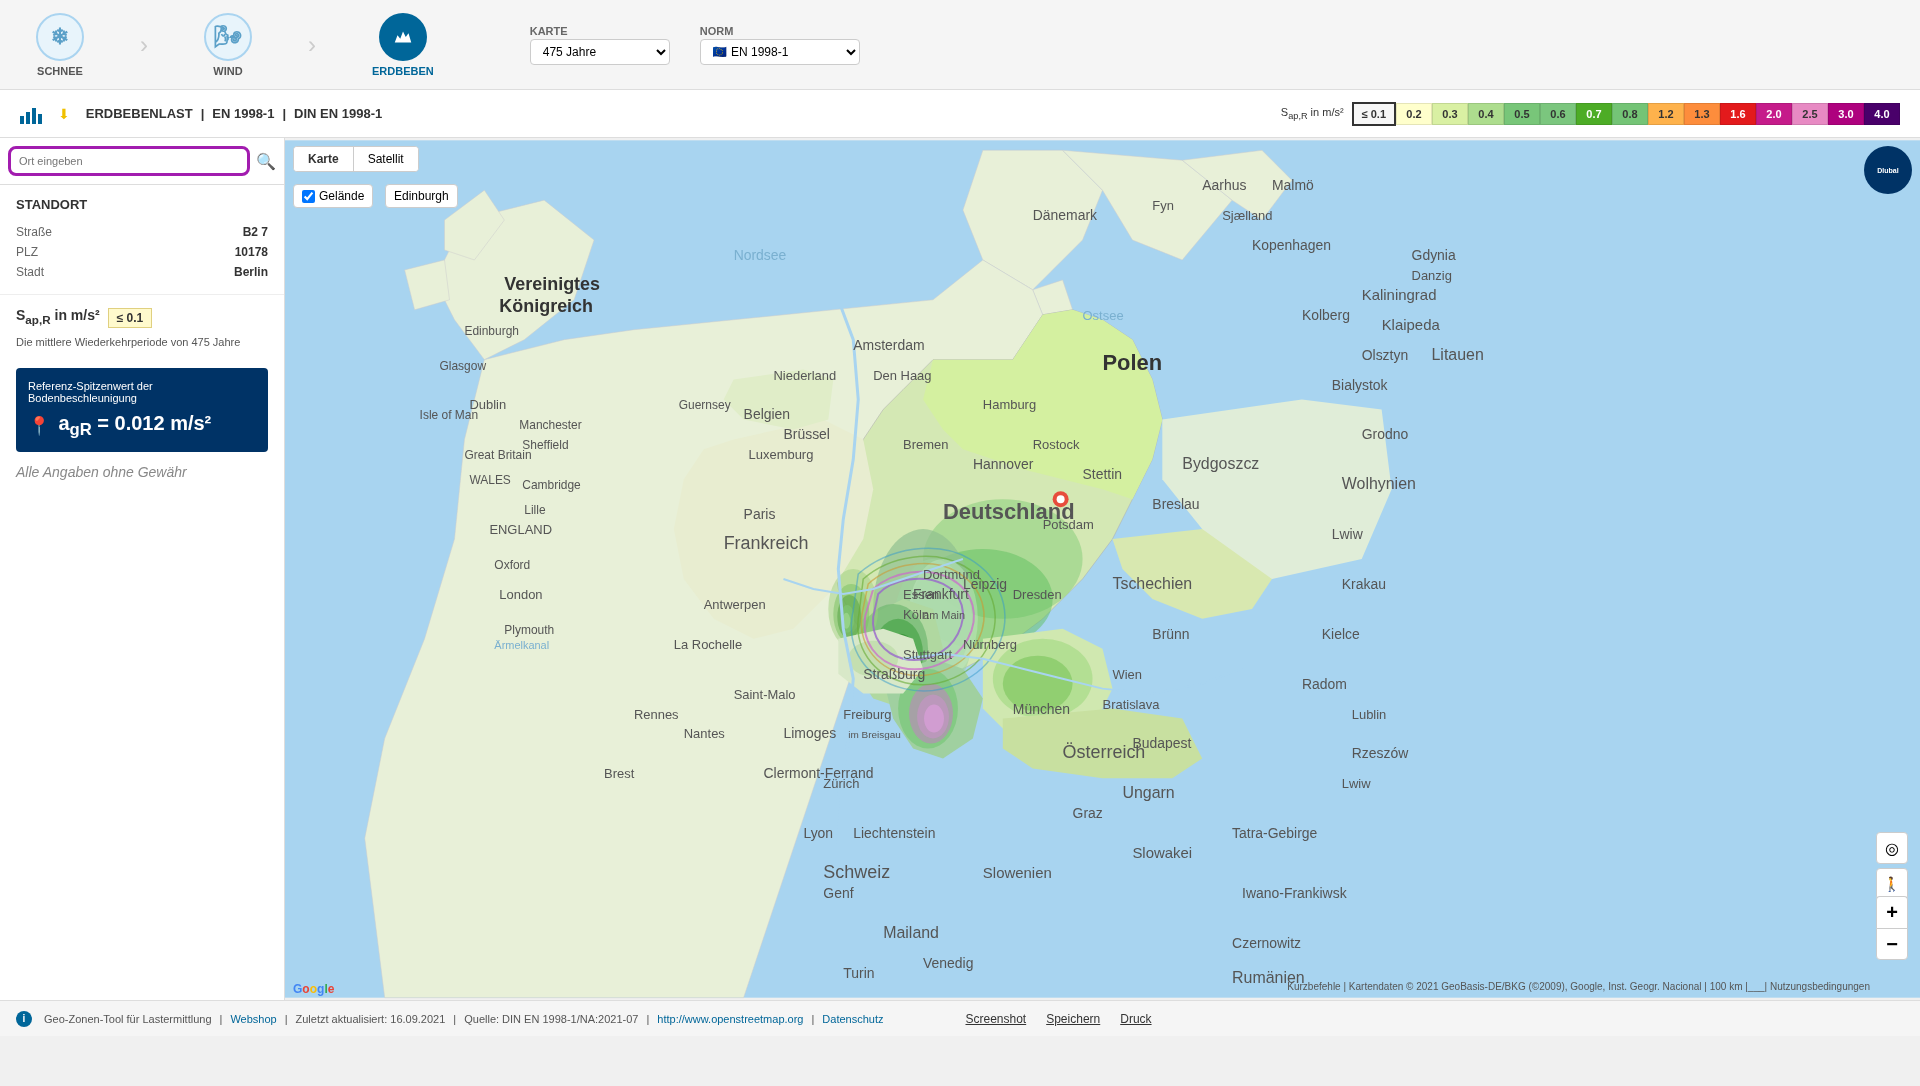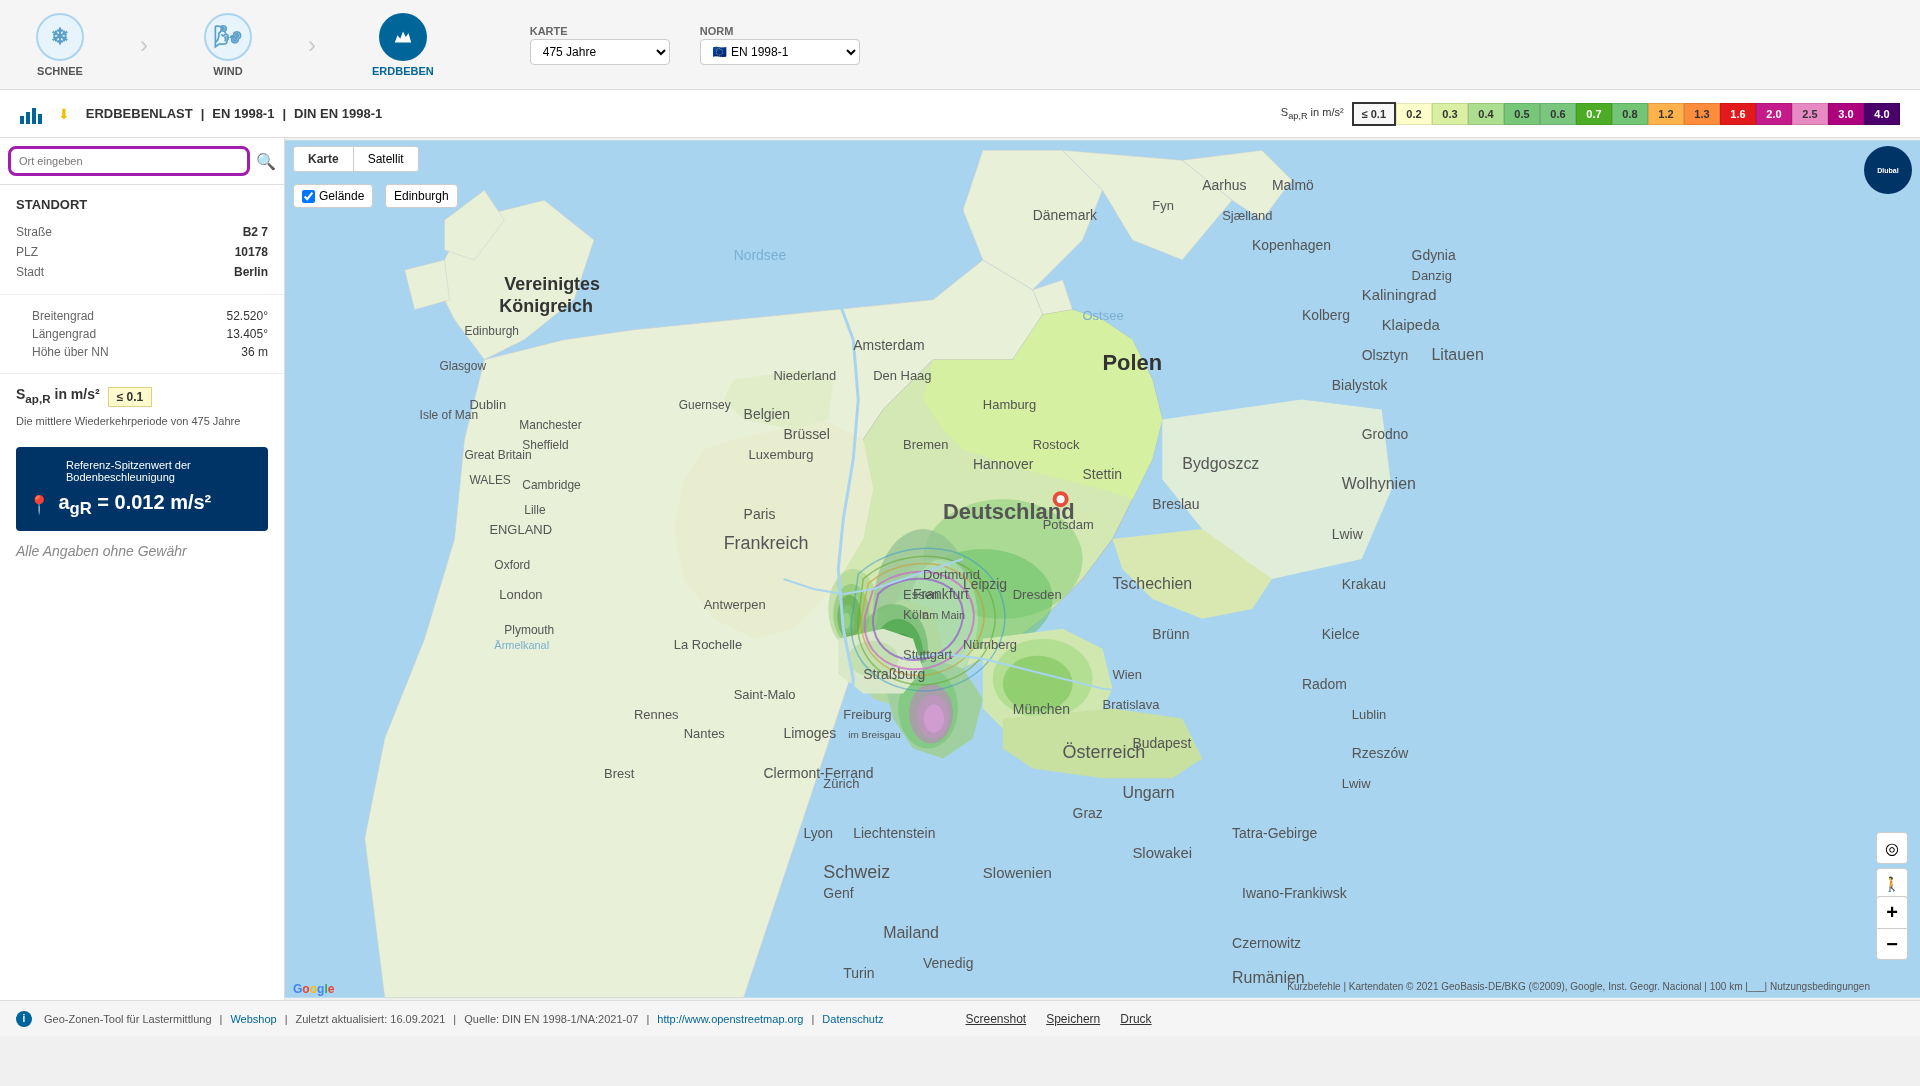--- a/index.html
+++ b/index.html
@@ -139,21 +139,21 @@
     }
     .result-subtitle { font-size: 11px; color: #555; margin-top: 4px; }
 
     .accel-box {
       background: #003366;
       color: white;
       margin: 8px 16px;
       padding: 12px;
       border-radius: 4px;
     }
-    .accel-title { font-size: 11px; margin-bottom: 8px; margin-left: 38px; }
+    .accel-title { font-size: 11px; margin-bottom: 8px; }
     .accel-value-row { display: flex; align-items: center; gap: 8px; }
     .accel-pin { color: #e74c3c; font-size: 18px; }
     .accel-value { font-size: 20px; font-weight: bold; }
 
     .disclaimer { font-size: 14px; color: #888; padding: 4px 16px; font-style: italic; }
 
     
     .map-area {
       flex: 1;
       position: relative;
@@ -434,34 +434,20 @@
       <div class="standort-row">
         <span class="standort-key">PLZ</span>
         <span class="standort-val">10178</span>
       </div>
       <div class="standort-row">
         <span class="standort-key">Stadt</span>
         <span class="standort-val">Berlin</span>
       </div>
     </div>
 
-    <div class="coords-section">
-      <div class="coords-row">
-        <span class="coords-key">Breitengrad</span>
-        <span class="coords-val">52.520°</span>
-      </div>
-      <div class="coords-row">
-        <span class="coords-key">Längengrad</span>
-        <span class="coords-val">13.405°</span>
-      </div>
-      <div class="coords-row">
-        <span class="coords-key">Höhe über NN</span>
-        <span class="coords-val">36 m</span>
-      </div>
-    </div>
 
     <div class="result-section">
       <div style="display:flex; align-items:center; gap:8px; margin-bottom:6px;">
         <span class="result-metric">S<sub>ap,R</sub> in m/s²</span>
         <span class="result-value-badge">≤ 0.1</span>
       </div>
       <div class="result-subtitle">Die mittlere Wiederkehrperiode von 475 Jahre</div>
     </div>
 
     <div class="accel-box">

